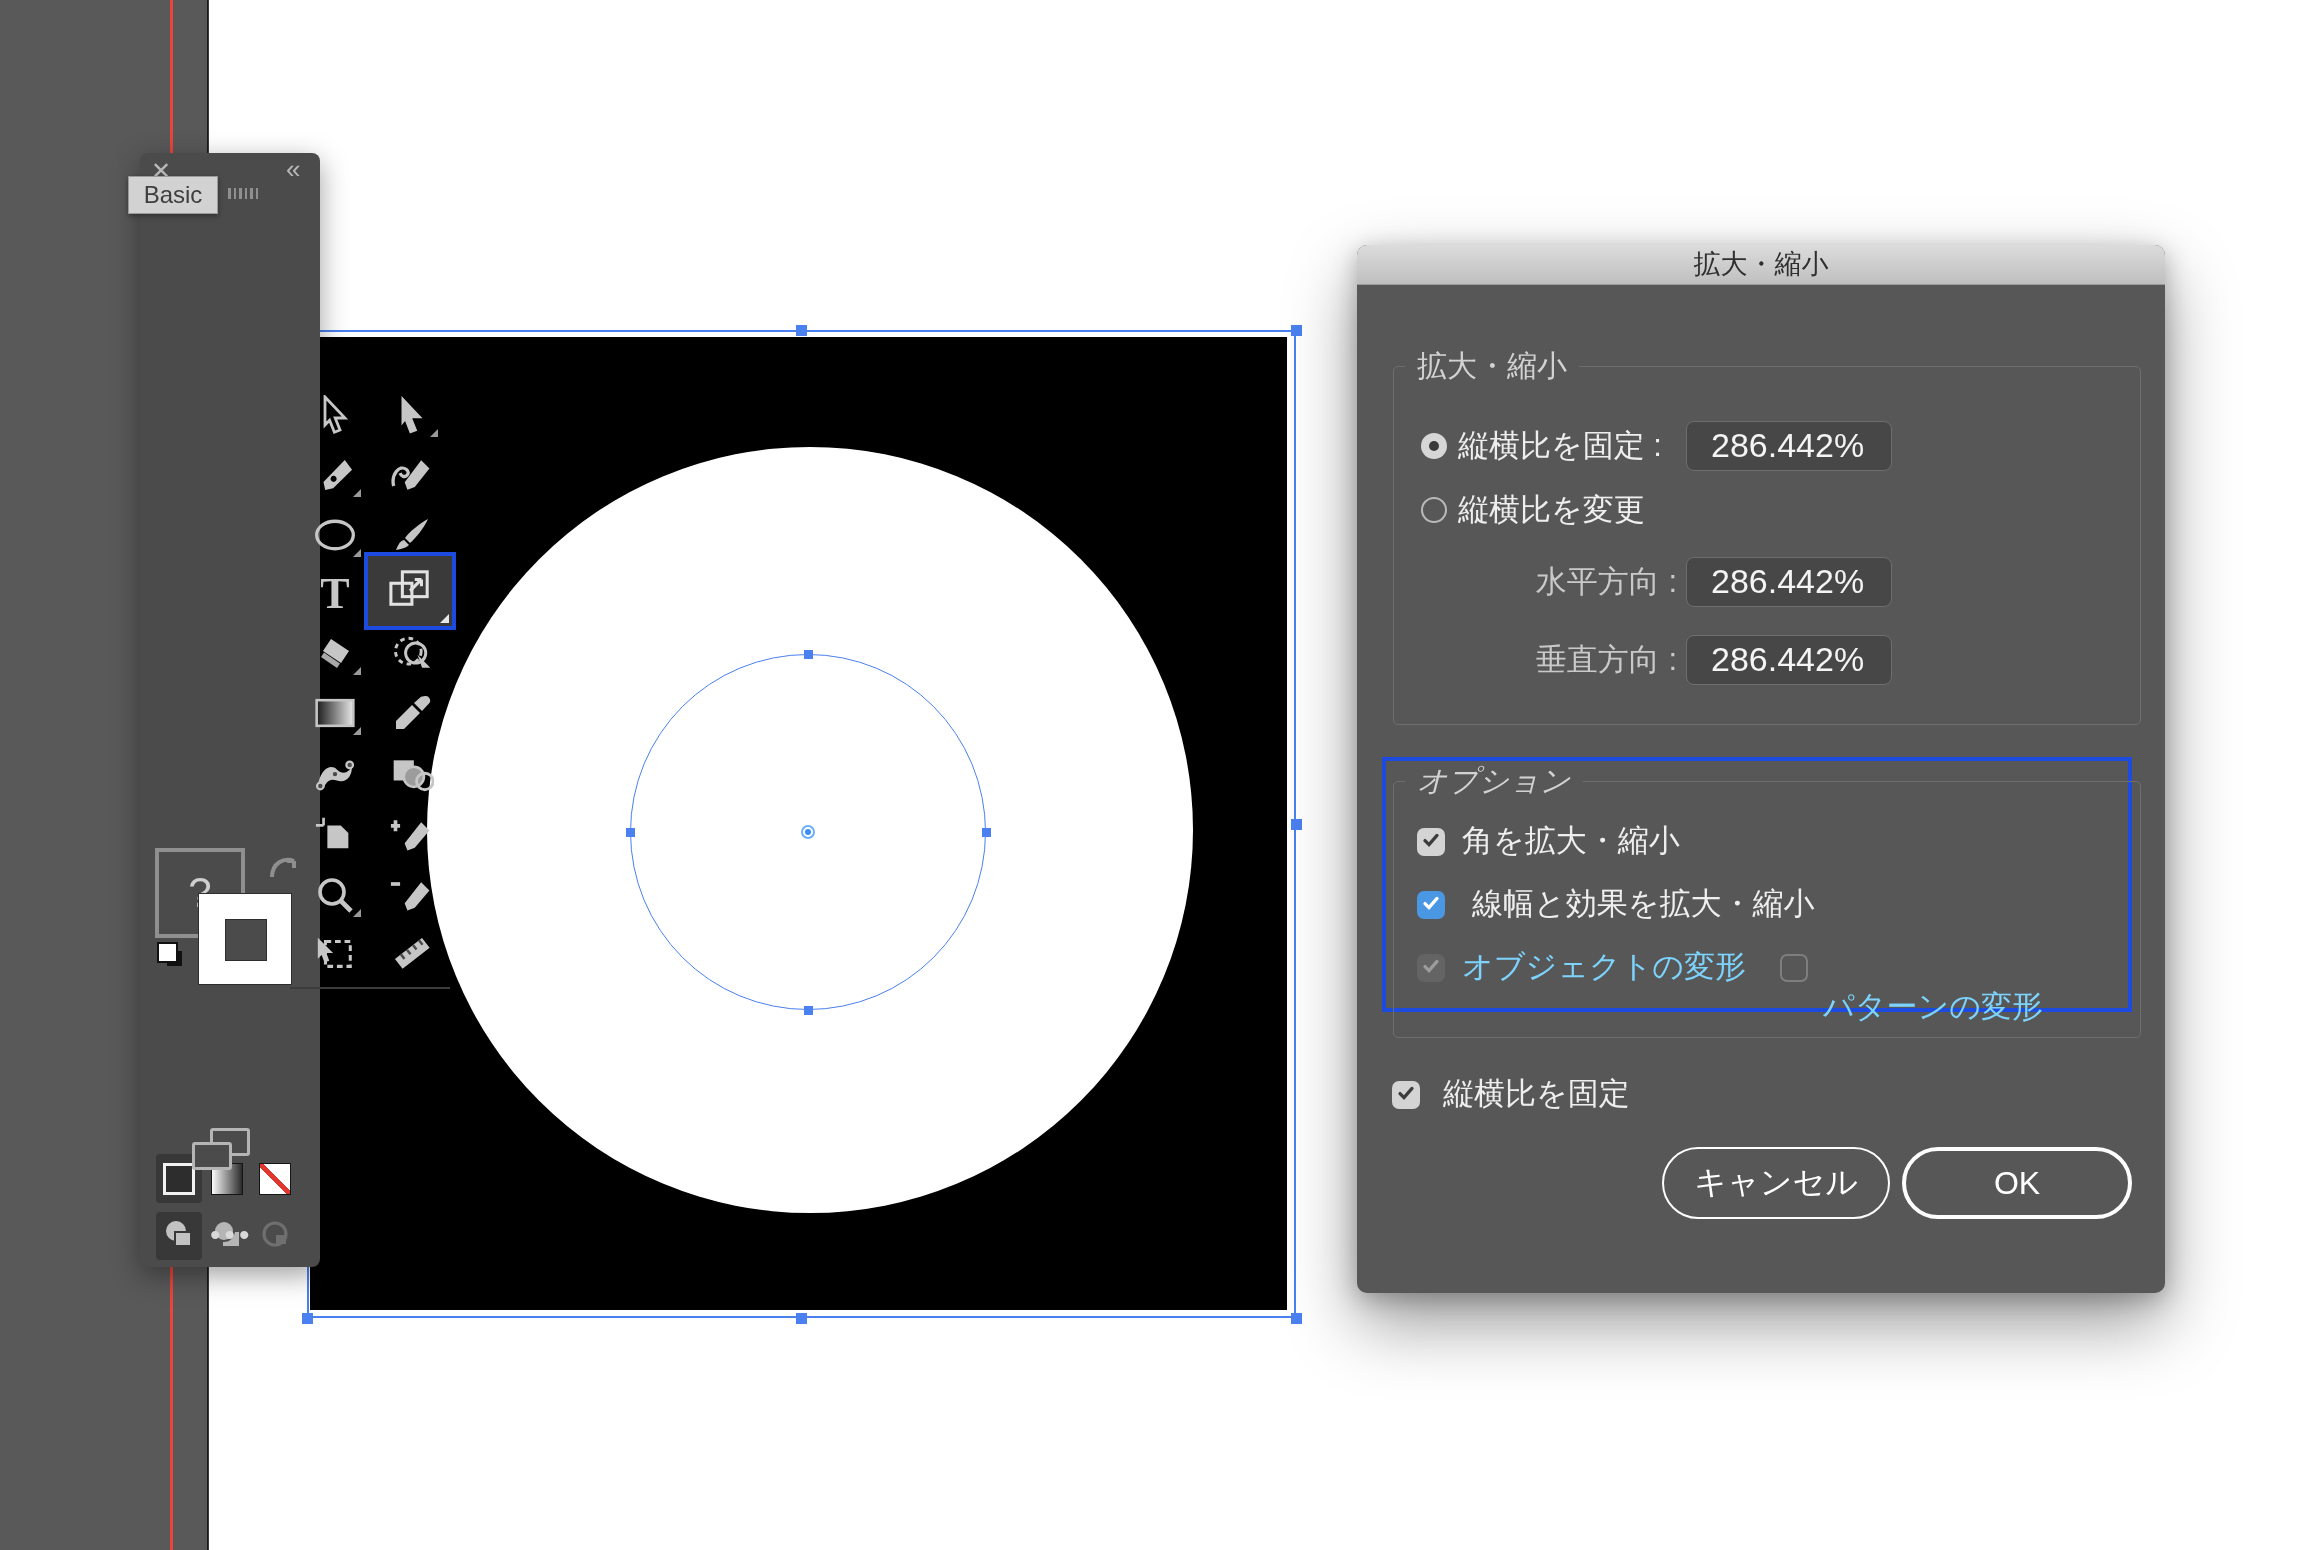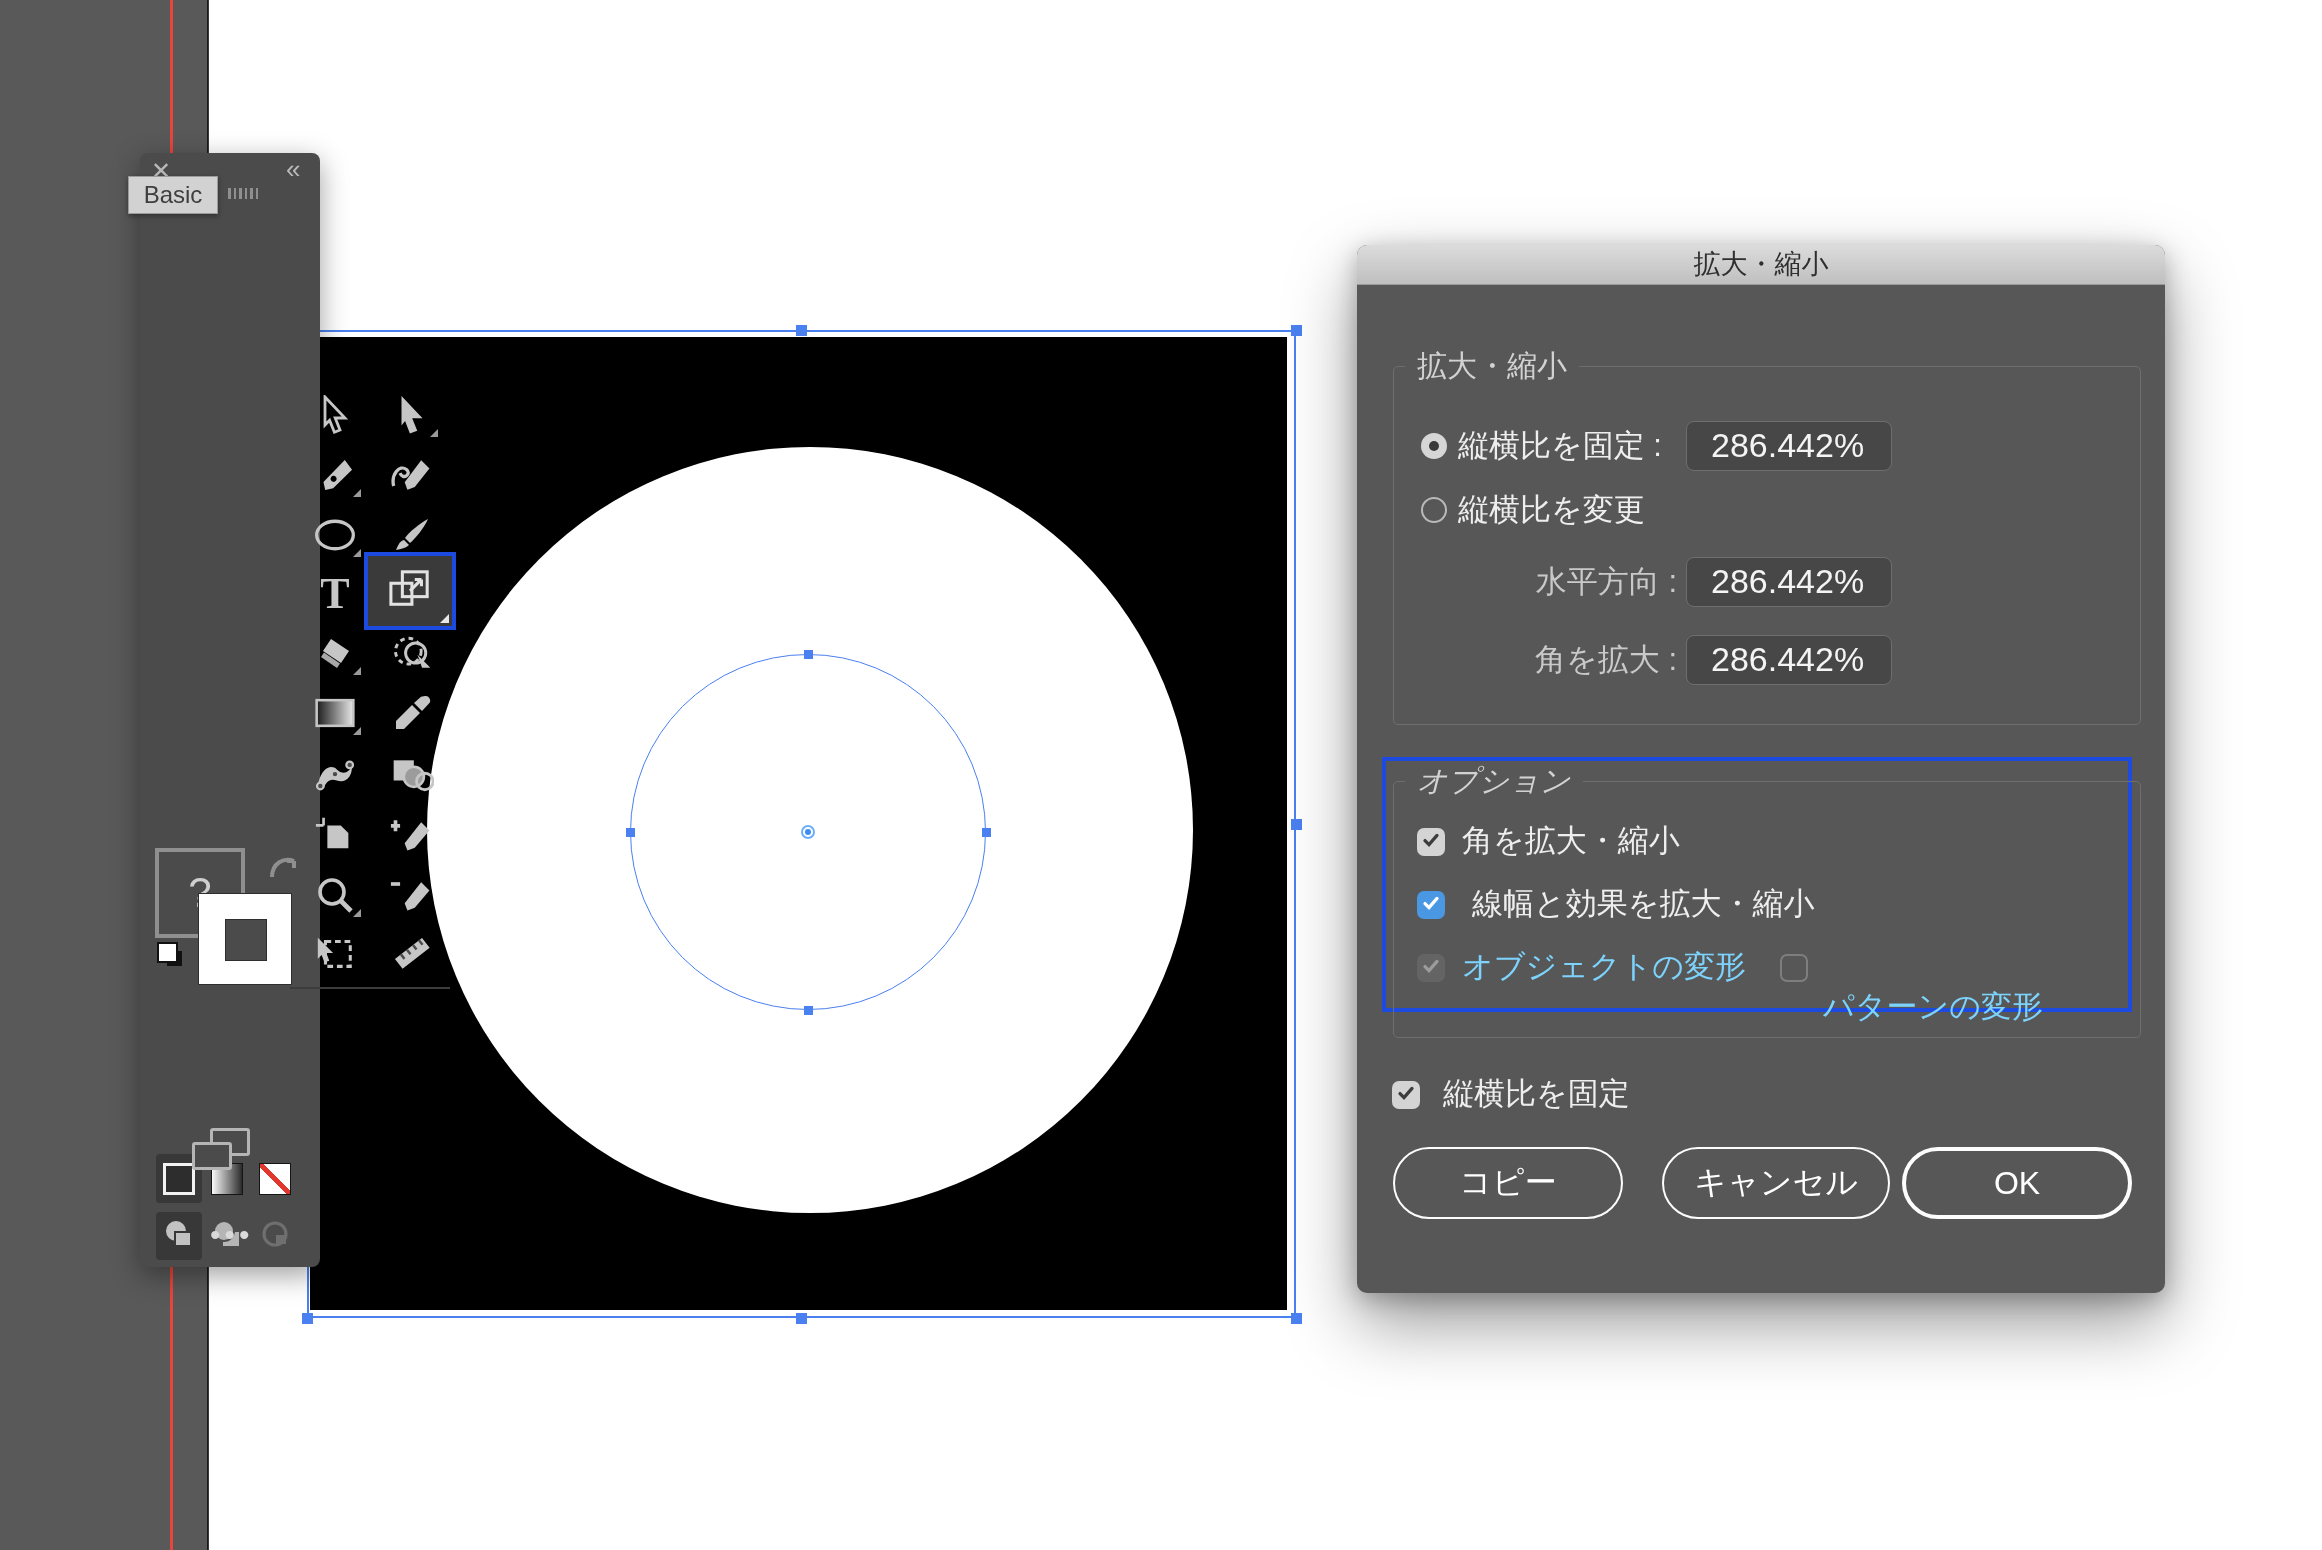--- a/index.html
+++ b/index.html
@@ -381,21 +381,21 @@
     <div class="abs radio on" style="left:64px;top:188px;"></div>
     <div class="abs dlabel" style="left:101px;top:183px;">縦横比を固定 :</div>
     <div class="abs field" style="left:329px;top:176px;">286.442%</div>
 
     <div class="abs radio off" style="left:64px;top:252px;"></div>
     <div class="abs dlabel" style="left:101px;top:247px;">縦横比を変更</div>
 
     <div class="abs dlabel dim" style="left:170px;top:319px;width:150px;text-align:right;">水平方向 :</div>
     <div class="abs field" style="left:329px;top:312px;">286.442%</div>
 
-    <div class="abs dlabel dim" style="left:170px;top:397px;width:150px;text-align:right;">角を拡大 :</div>
+    <div class="abs dlabel dim" style="left:170px;top:397px;width:150px;text-align:right;">垂直方向 :</div>
     <div class="abs field" style="left:329px;top:390px;">286.442%</div>
 
     <div class="abs blue-box"></div>
     <div class="abs fieldset fs2"></div>
     <div class="legend" style="left:48px;top:521px;font-style:italic;">オプション</div>
 
     <div class="abs cb lite" style="left:60px;top:583px;">
       <span><svg width="20" height="20" viewBox="0 0 14 14">
             <path d="M2.8 7.4 L5.6 10.2 L11.2 3.8" stroke="#3d3d3d" stroke-width="2.3" fill="none" stroke-linecap="round"></path>
           </svg></span>
@@ -418,18 +418,17 @@
     <div class="abs cb dis-off" style="left:423px;top:709px;"></div>
     <div class="abs dlabel disabled" style="left:466px;top:704px;margin-top:40px;">パターンの変形</div>
 
     <div class="abs cb lite" style="left:35px;top:836px;">
       <span><svg width="20" height="20" viewBox="0 0 14 14">
             <path d="M2.8 7.4 L5.6 10.2 L11.2 3.8" stroke="#3d3d3d" stroke-width="2.3" fill="none" stroke-linecap="round"></path>
           </svg></span>
     </div>
     <div class="abs dlabel" style="left:86px;top:831px;">縦横比を固定</div>
 
-    <div class="btn" style="left:36px;width:230px;">コピー</div>
     <div class="btn default" style="left:545px;width:230px;">OK</div>
     <div class="btn" style="left:305px;width:228px;">キャンセル</div>
   </div>
 
 </div>
 
 </body></html>

